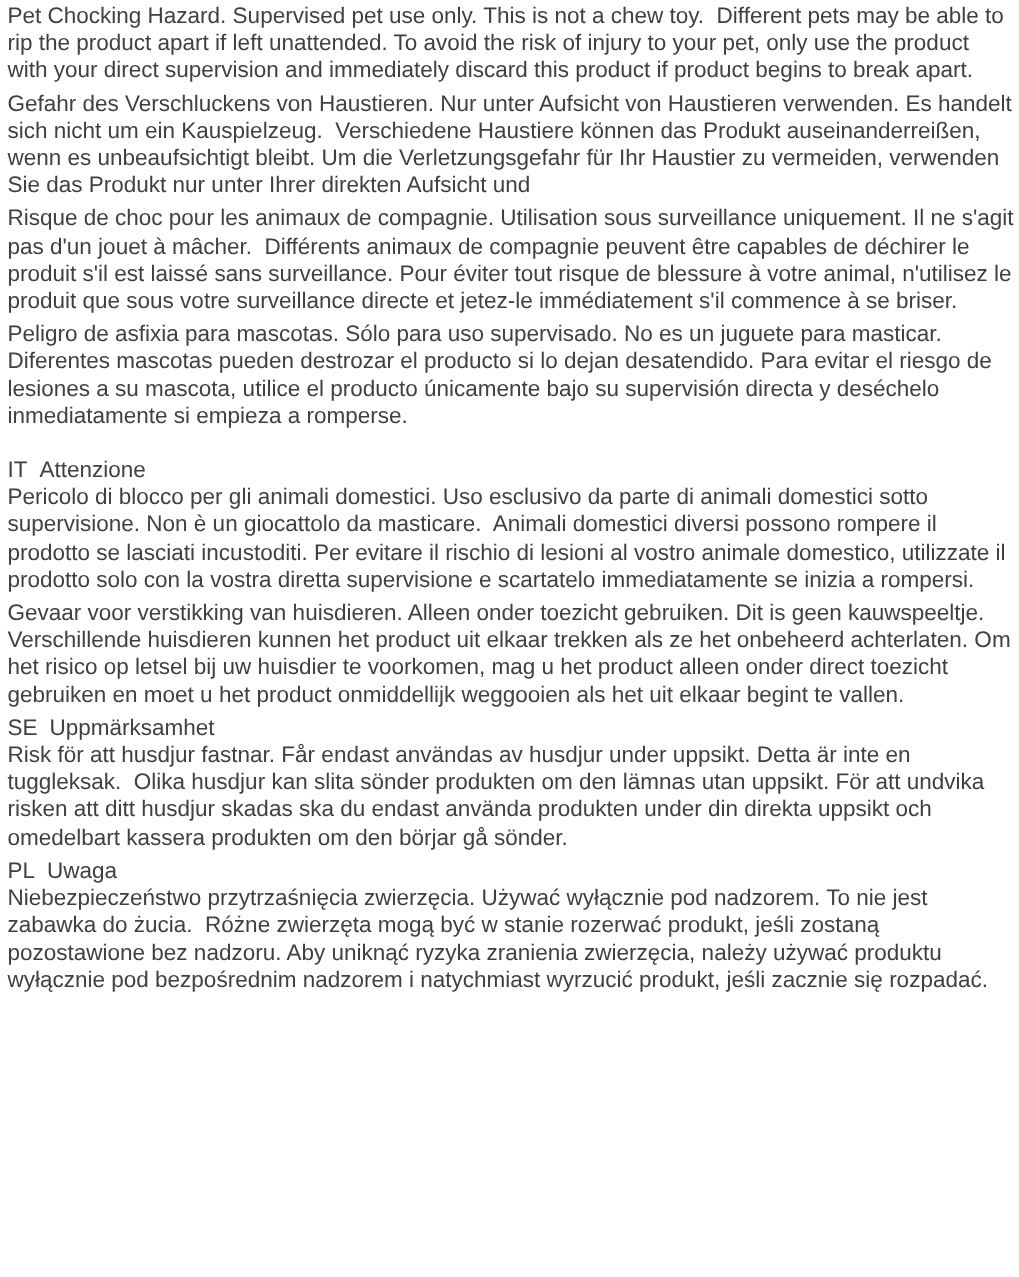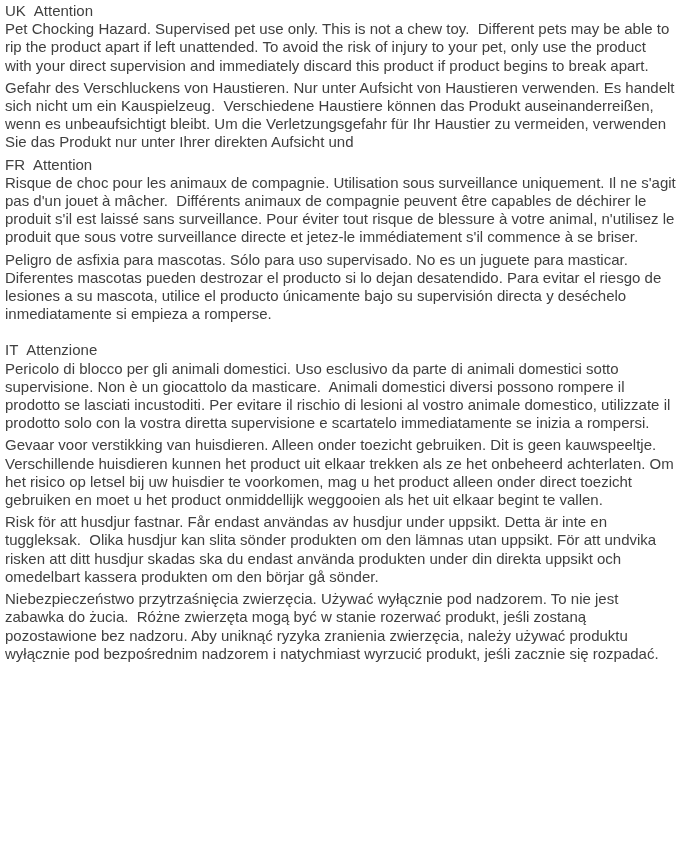--- a/index.html
+++ b/index.html
@@ -37,47 +37,47 @@
     margin: 0;
     white-space: pre-wrap;
   }
 </style>
 </head>
 <body style="background: rgb(255, 255, 255);">
 
 <div class="doc">
 
   <section class="warning-section">
-    <div class="section-header"><span class="lang-code">UK</span><span class="section-title">Attention</span></div>
     <p class="section-body">Pet Chocking Hazard. Supervised pet use only. This is not a chew toy.  Different pets may be able to rip the product apart if left unattended. To avoid the risk of injury to your pet, only use the product with your direct supervision and immediately discard this product if product begins to break apart.</p>
   </section>
 
   <section class="warning-section">
     <p class="section-body">Gefahr des Verschluckens von Haustieren. Nur unter Aufsicht von Haustieren verwenden. Es handelt sich nicht um ein Kauspielzeug.  Verschiedene Haustiere können das Produkt auseinanderreißen, wenn es unbeaufsichtigt bleibt. Um die Verletzungsgefahr für Ihr Haustier zu vermeiden, verwenden Sie das Produkt nur unter Ihrer direkten Aufsicht und</p>
   </section>
 
   <section class="warning-section">
-    <div class="section-header"><span class="lang-code">FR</span><span class="section-title">Attention</span></div>
     <p class="section-body">Risque de choc pour les animaux de compagnie. Utilisation sous surveillance uniquement. Il ne s'agit pas d'un jouet à mâcher.  Différents animaux de compagnie peuvent être capables de déchirer le produit s'il est laissé sans surveillance. Pour éviter tout risque de blessure à votre animal, n'utilisez le produit que sous votre surveillance directe et jetez-le immédiatement s'il commence à se briser.</p>
   </section>
 
   <section class="warning-section">
     <p class="section-body">Peligro de asfixia para mascotas. Sólo para uso supervisado. No es un juguete para masticar.  Diferentes mascotas pueden destrozar el producto si lo dejan desatendido. Para evitar el riesgo de lesiones a su mascota, utilice el producto únicamente bajo su supervisión directa y deséchelo inmediatamente si empieza a romperse.</p>
   </section>
 
   <section class="warning-section gap-before">
     <div class="section-header"><span class="lang-code">IT</span><span class="section-title">Attenzione</span></div>
     <p class="section-body">Pericolo di blocco per gli animali domestici. Uso esclusivo da parte di animali domestici sotto supervisione. Non è un giocattolo da masticare.  Animali domestici diversi possono rompere il prodotto se lasciati incustoditi. Per evitare il rischio di lesioni al vostro animale domestico, utilizzate il prodotto solo con la vostra diretta supervisione e scartatelo immediatamente se inizia a rompersi.</p>
   </section>
 
   <section class="warning-section">
     <p class="section-body">Gevaar voor verstikking van huisdieren. Alleen onder toezicht gebruiken. Dit is geen kauwspeeltje.  Verschillende huisdieren kunnen het product uit elkaar trekken als ze het onbeheerd achterlaten. Om het risico op letsel bij uw huisdier te voorkomen, mag u het product alleen onder direct toezicht gebruiken en moet u het product onmiddellijk weggooien als het uit elkaar begint te vallen.</p>
   </section>
 
   <section class="warning-section">
+    <div class="section-header"><span class="lang-code">SE</span><span class="section-title">Uppmärksamhet</span></div>
     <p class="section-body">Risk för att husdjur fastnar. Får endast användas av husdjur under uppsikt. Detta är inte en tuggleksak.  Olika husdjur kan slita sönder produkten om den lämnas utan uppsikt. För att undvika risken att ditt husdjur skadas ska du endast använda produkten under din direkta uppsikt och omedelbart kassera produkten om den börjar gå sönder.</p>
   </section>
 
   <section class="warning-section">
+    <div class="section-header"><span class="lang-code">PL</span><span class="section-title">Uwaga</span></div>
     <p class="section-body">Niebezpieczeństwo przytrzaśnięcia zwierzęcia. Używać wyłącznie pod nadzorem. To nie jest zabawka do żucia.  Różne zwierzęta mogą być w stanie rozerwać produkt, jeśli zostaną pozostawione bez nadzoru. Aby uniknąć ryzyka zranienia zwierzęcia, należy używać produktu wyłącznie pod bezpośrednim nadzorem i natychmiast wyrzucić produkt, jeśli zacznie się rozpadać.</p>
   </section>
 
 </div>
 
 </body></html>

